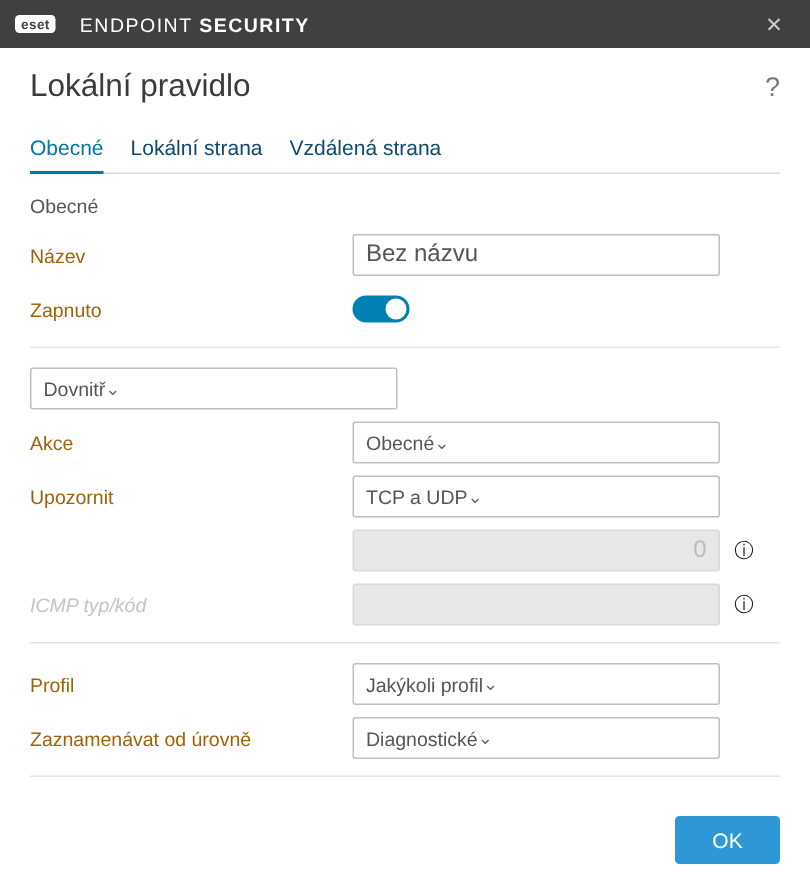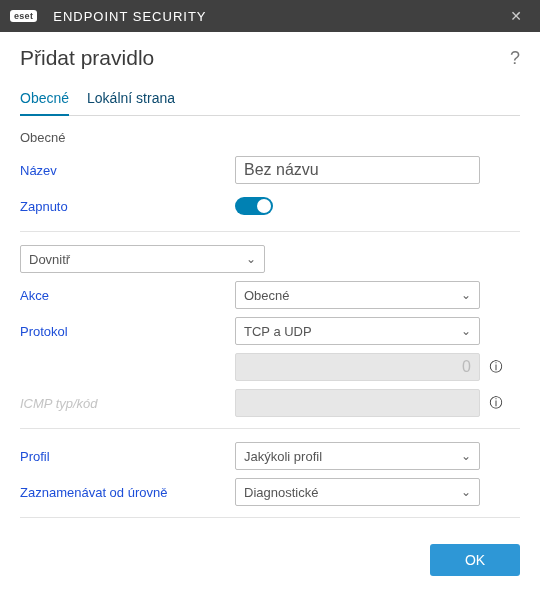--- a/index.html
+++ b/index.html
@@ -1,72 +1,73 @@
 <!DOCTYPE html>
 <html><head>
 <meta charset="utf-8">
 <style>
   * { box-sizing: border-box; margin: 0; padding: 0; }
   body { font-family: "Segoe UI", Arial, sans-serif; background: #fff; width: 540px; height: 590px; overflow: hidden; color: #444; }
   .titlebar { height: 32px; background: #404040; display: flex; align-items: center; padding: 0 10px; color: #fff; }
   .brand-badge { background: #fff; color: #404040; font-size: 9px; font-weight: 700; border-radius: 3px; padding: 1px 4px; letter-spacing: 0.3px; margin-right: 16px; }
   .brand-title { font-size: 13px; letter-spacing: 1px; font-weight: 300; }
-  .brand-title b { font-weight: 400; }
+  .brand-title b { font-weight: 700; }
   .titlebar .spacer { flex: 1; }
   .titlebar .close { width: 28px; text-align: center; font-size: 14px; color: #ccc; cursor: pointer; }
   .content { padding: 14px 20px 0 20px; }
   .dlg-title-row { display: flex; align-items: center; }
   .dlg-title { font-size: 21px; color: #3b3b3b; font-weight: 400; flex: 1; }
   .help { font-size: 18px; color: #777; cursor: pointer; }
   .tabs { display: flex; gap: 18px; margin-top: 14px; border-bottom: 1px solid #d9d9d9; }
   .tab { padding: 6px 0 8px 0; font-size: 14px; color: #0c4a6e; cursor: pointer; }
   .tab.active { color: #0078a8; border-bottom: 2px solid #0078a8; margin-bottom: -1px; }
   .section-label { font-size: 13px; color: #555; margin: 14px 0 10px 0; }
   .form { font-size: 13px; }
   .row { display: flex; align-items: center; min-height: 30px; margin-bottom: 6px; }
-  .row .lbl { width: 215px; color: #1d4ed8; }
+  .row .lbl { width: 215px; color: #a16207; }
   .row .lbl.disabled { color: #c4c4c4; font-style: italic; }
   .row .ctrl { flex: 1; display: flex; align-items: center; gap: 8px; }
   input[type=text].text { width: 245px; height: 28px; border: 1px solid #bfbfbf; border-radius: 2px; padding: 0 8px; font-size: 16px; color: #555; background: #fff; }
   input[type=text].text.disabled { background: #e7e7e7; border: 1px solid #d9d9d9; color: #bbb; text-align: right; }
-  .select { width: 245px; height: 28px; border: 1px solid #bfbfbf; border-radius: 2px; padding: 0 8px; font-size: 13px; color: #555; background: #fff; display: flex; align-items: center; justify-content: space-between; cursor: pointer; }
+  .select { width: 245px; height: 28px; border: 1px solid #bfbfbf; border-radius: 2px; padding: 0 8px; font-size: 13px; color: #555; background: #fff; display: flex; align-items: center; cursor: pointer; }
   .select .chev { font-size: 12px; color: #666; }
   .toggle { width: 38px; height: 18px; border-radius: 9px; position: relative; cursor: pointer; }
   .toggle.on { background: #0081b3; }
   .toggle.off { background: #cfcfcf; }
   .toggle .knob { position: absolute; top: 2px; width: 14px; height: 14px; border-radius: 50%; background: #fff; }
   .toggle.on .knob { right: 2px; }
   .toggle.off .knob { left: 2px; }
   .hr { border: none; border-top: 1px solid #e3e3e3; margin: 10px 0 12px 0; }
   .info-icon { width: 16px; height: 16px; display:inline-flex; align-items:center; justify-content:center; font-size: 13px; color:#222; cursor: default; }
   .footer { position: absolute; bottom: 14px; right: 20px; }
-  .btn-ok { background: #2e97d6; color: #fff; border: none; border-radius: 3px; width: 90px; height: 32px; font-size: 14px; cursor: pointer; }
+  .btn-ok { background: #2e97d6; color: #fff; border: none; border-radius: 3px; width: 70px; height: 32px; font-size: 14px; cursor: pointer; }
 </style>
 </head>
 <body>
 
 <div class="titlebar">
   <span class="brand-badge">eset</span>
   <span class="brand-title">
     <span>ENDPOINT</span>
     <b>SECURITY</b>
   </span>
   <span class="spacer"></span>
   <span class="close">✕</span>
 </div>
 
 <div class="content">
   <div class="dlg-title-row">
-    <div class="dlg-title">Přidat pravidlo</div>
+    <div class="dlg-title">Lokální pravidlo</div>
     <div class="help">?</div>
   </div>
 
   <div class="tabs">
     <div class="tab active">Obecné</div>
     <div class="tab">Lokální strana</div>
+    <div class="tab">Vzdálená strana</div>
   </div>
 
   <div class="section-label">Obecné</div>
 
   <div class="form">
     <div class="row">
       <div class="lbl">Název</div>
       <div class="ctrl">
         <input type="text" class="text" value="Bez názvu" style="">
       </div>
@@ -93,21 +94,21 @@
     <div class="row">
       <div class="lbl">Akce</div>
       <div class="ctrl">
         <div class="select">
           <span>Obecné</span>
           <span class="chev">⌄</span>
         </div>
       </div>
     </div>
     <div class="row">
-      <div class="lbl">Protokol</div>
+      <div class="lbl">Upozornit</div>
       <div class="ctrl">
         <div class="select">
           <span>TCP a UDP</span>
           <span class="chev">⌄</span>
         </div>
       </div>
     </div>
     <div class="row">
       <div class="lbl"></div>
       <div class="ctrl">

